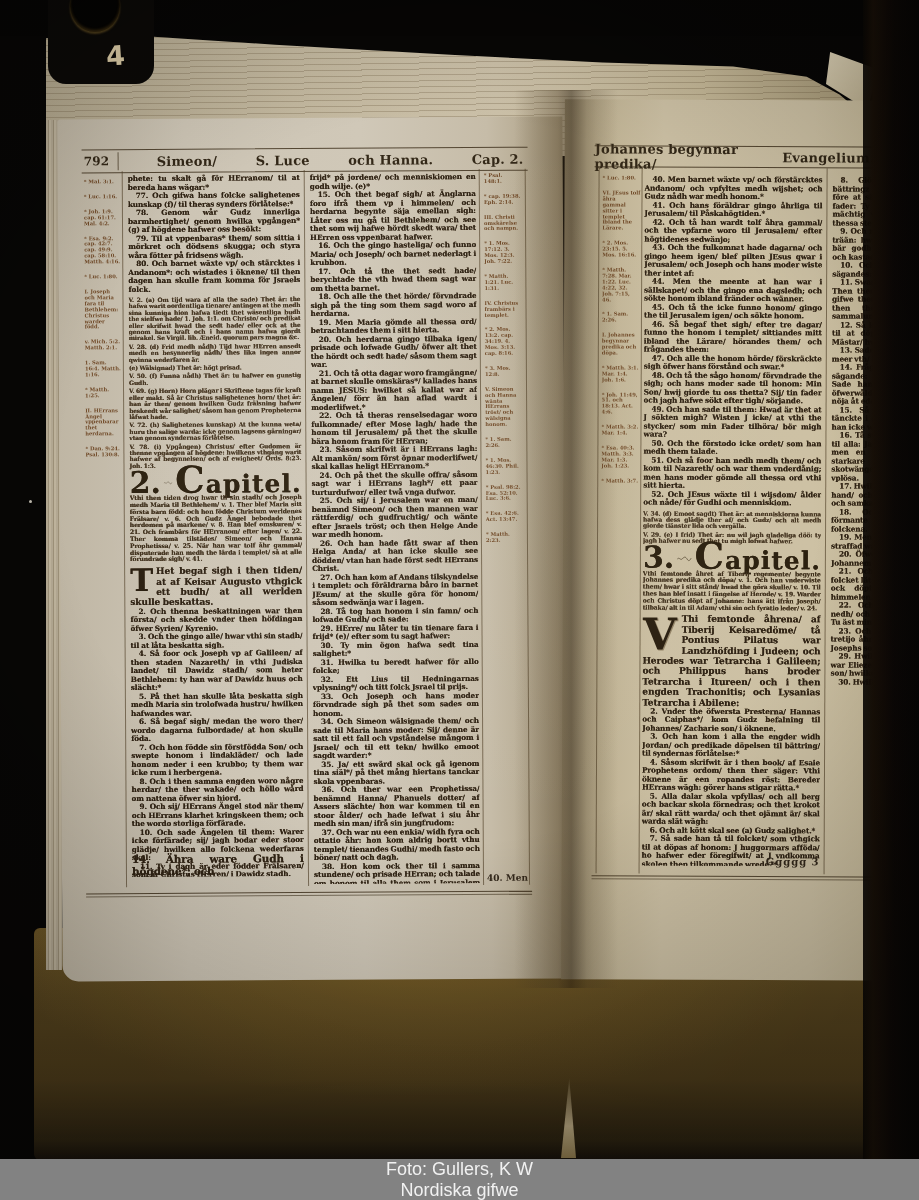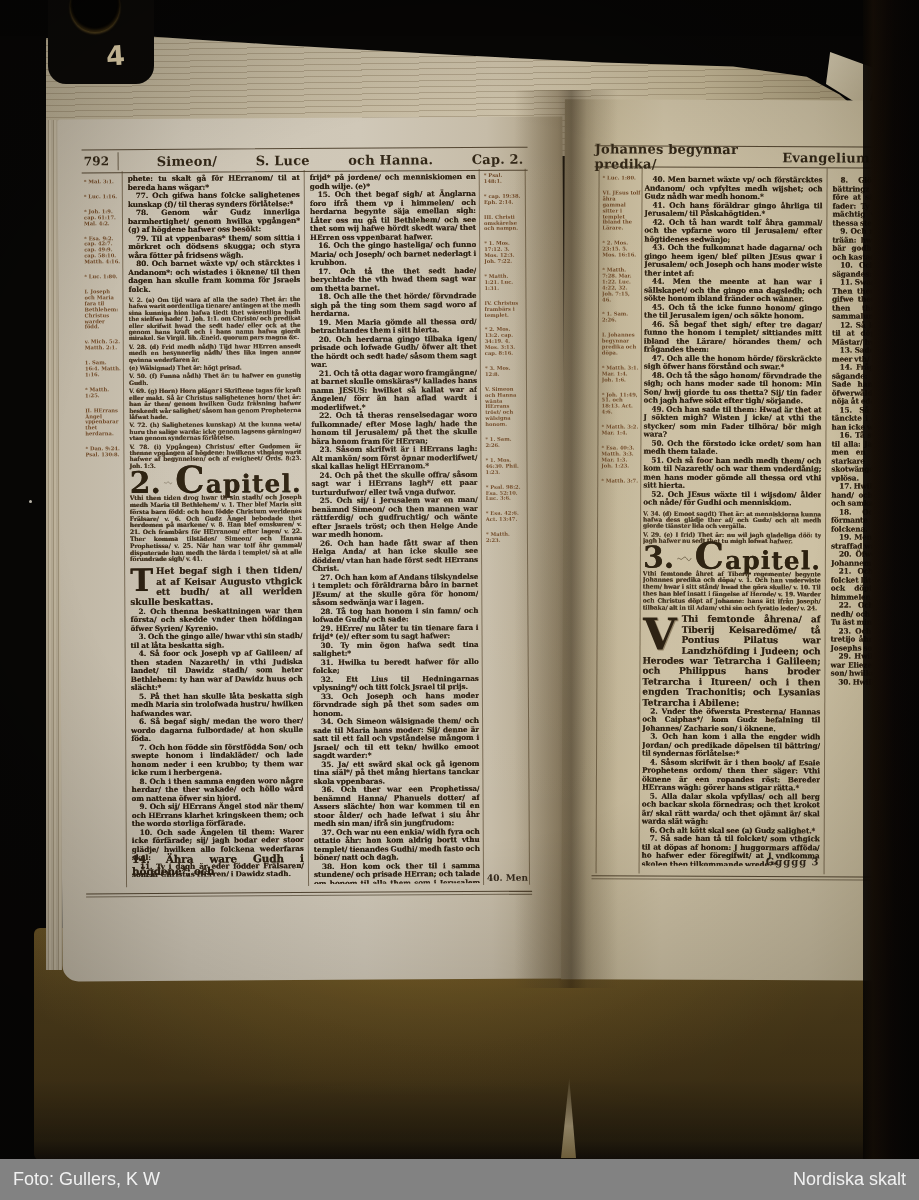--- a/index.html
+++ b/index.html
@@ -91,21 +91,21 @@
   .bottom-rule{position:absolute;height:1px;background:rgba(62,48,28,.85);box-shadow:0 3px 0 rgba(62,48,28,.6);}
   .left-page .bottom-rule{left:24px;top:774px;width:446px;}
   .right-page .bottom-rule{left:30px;top:776px;width:316px;}
   .catchword{position:absolute;left:400px;top:756px;width:66px;margin:0;text-align:right;
     font-size:9px;font-weight:bold;color:#32271a;}
   .signature{position:absolute;left:168px;top:756px;width:90px;margin:0;text-align:right;
     font-size:10px;font-weight:bold;letter-spacing:1px;color:#32271a;}
   
   .caption-bar{position:absolute;left:0;bottom:0;width:919px;height:41px;background:#828282;z-index:10;
     display:flex;align-items:center;justify-content:space-between;padding:0 13px;box-sizing:border-box;
-    font-family:"Liberation Sans",sans-serif;font-size:18px;color:#f1f1f1;}
+    font-family:"Liberation Sans",sans-serif;font-size:18px;color:#f1f1f1;flex-direction:column;}
 </style>
 </head>
 <body>
 
 <div class="scene">
 
   <div class="table-surface"></div>
   <div class="ribbon"></div>
   <div class="top-edge"></div>
   <div class="left-stack"></div>
@@ -336,15 +336,15 @@
   <div class="punch-hole"></div>
 
   <div class="speck" style="left:29px;top:500px;"></div>
   <div class="speck" style="left:739px;top:247px;opacity:.6;"></div>
   <div class="speck" style="left:842px;top:395px;opacity:.5;"></div>
 
   <div class="vignette"></div>
 
   <div class="caption-bar">
     <span>Foto: Gullers, K W</span>
-    <span>Nordiska skalt</span>
+    <span>Nordiska gifwe</span>
   </div>
 </div>
 
 </body></html>

